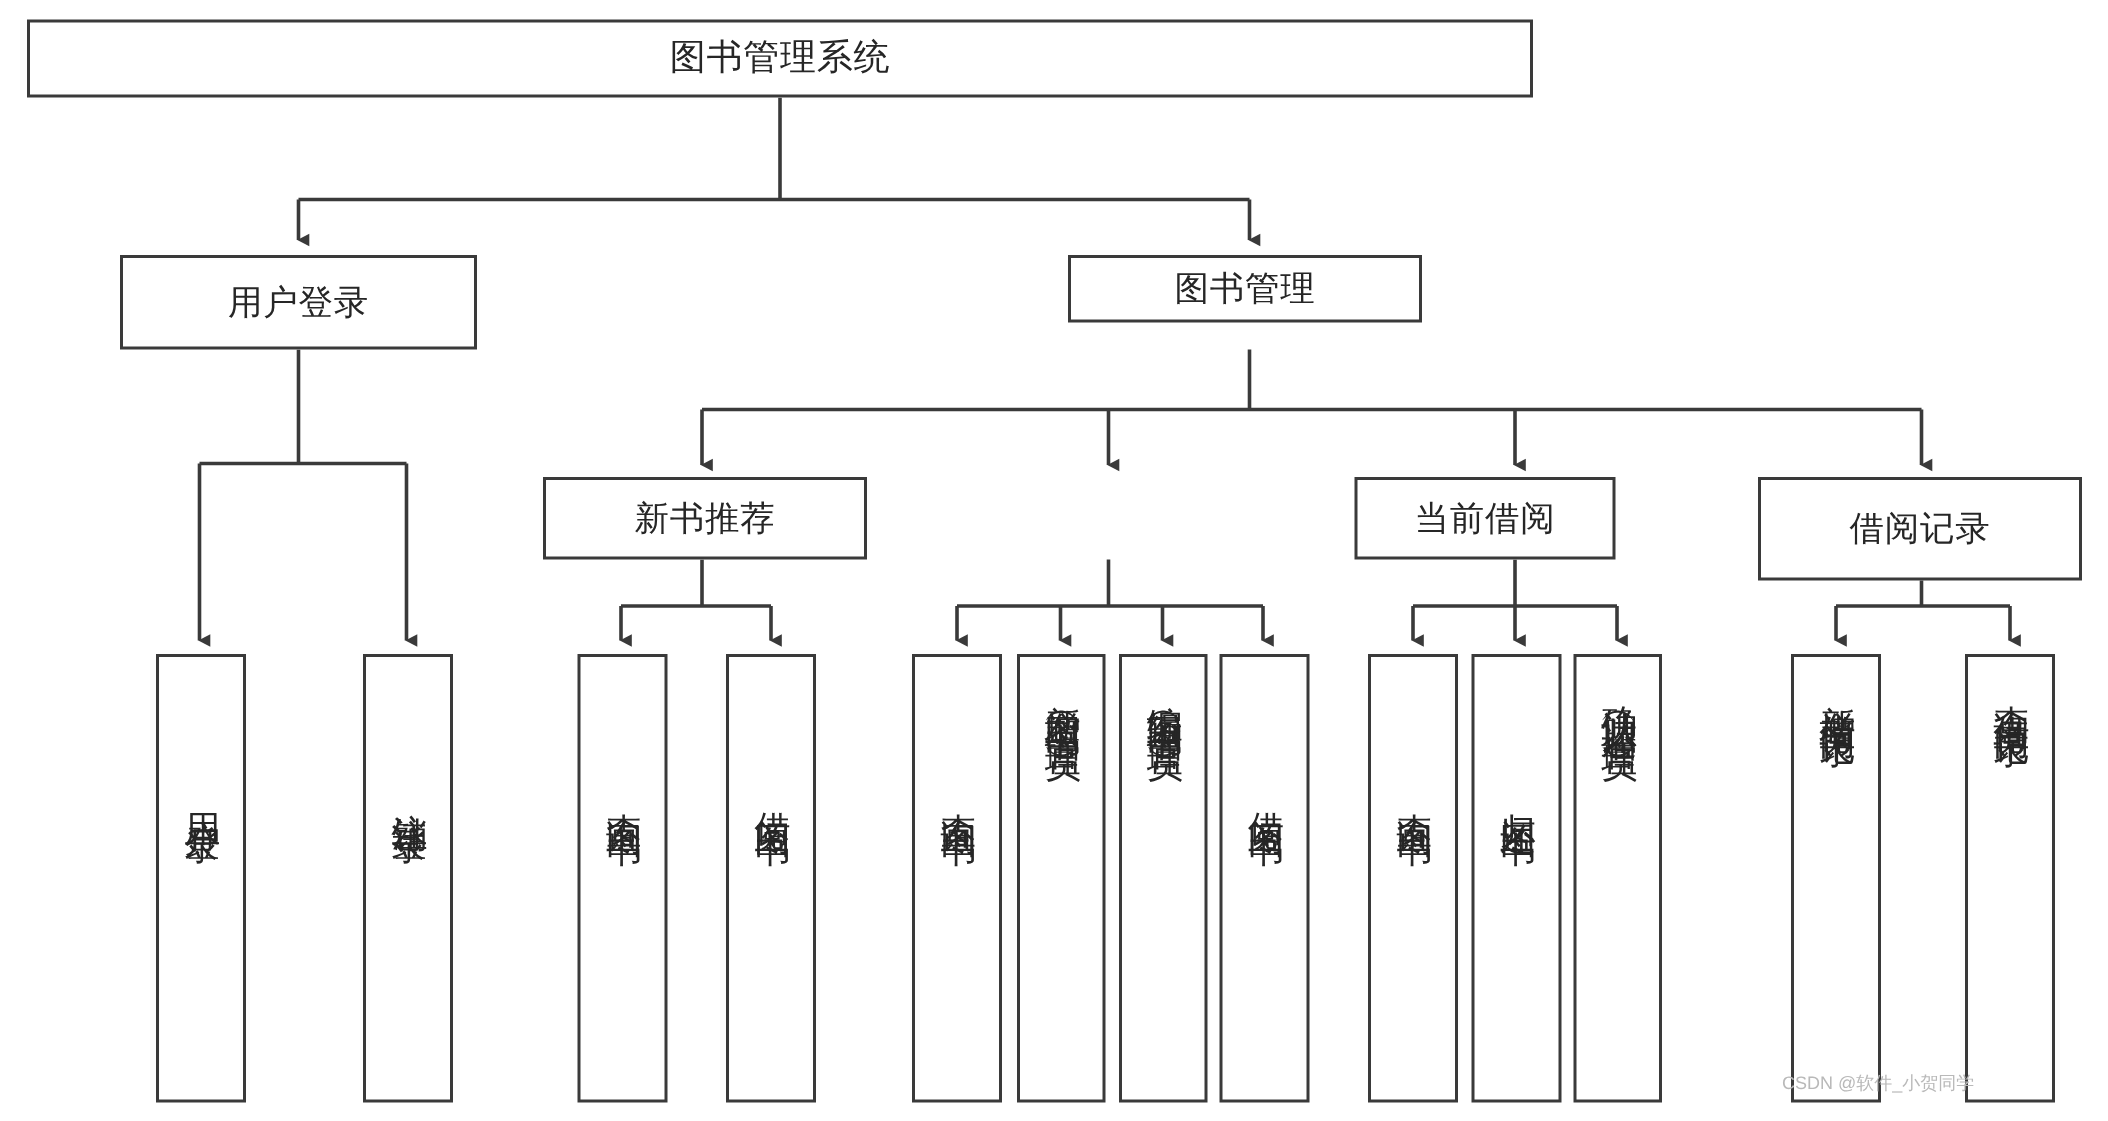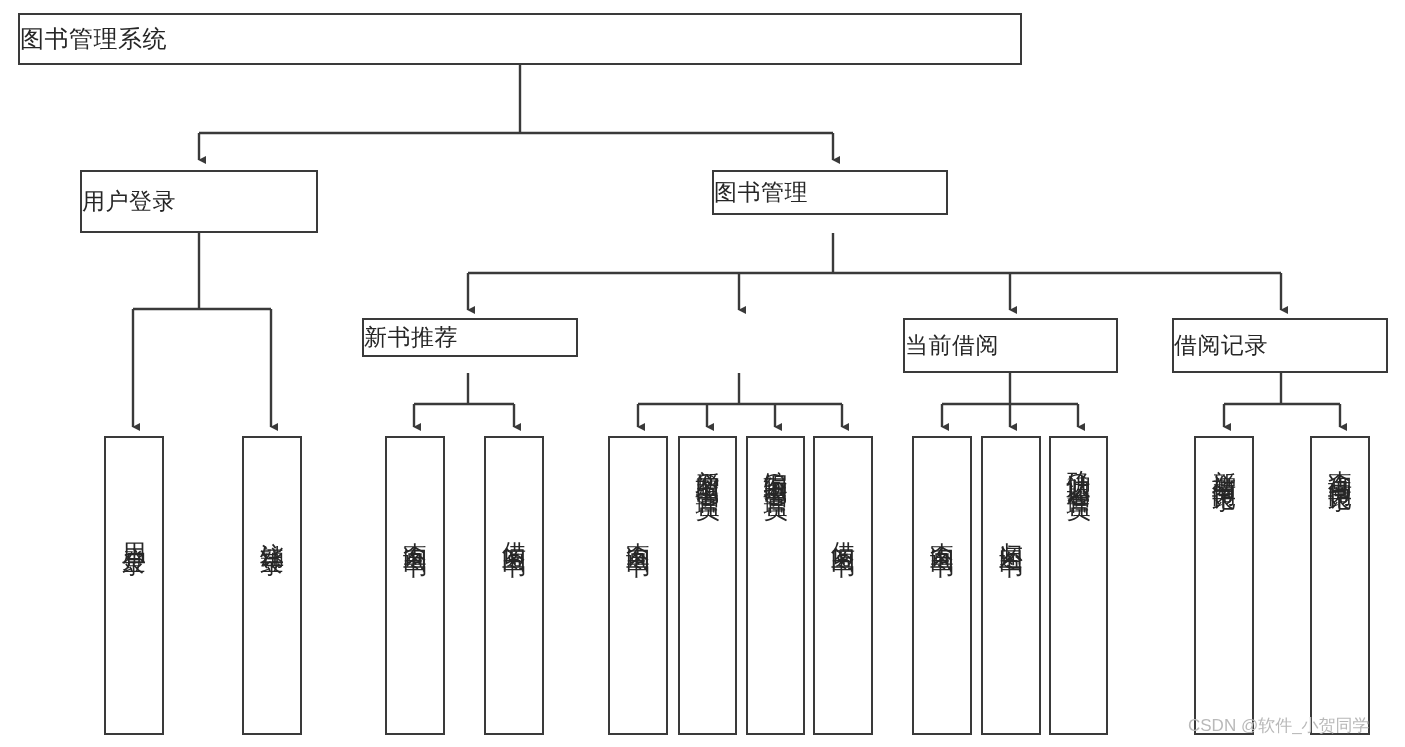--- a/index.html
+++ b/index.html
@@ -26,21 +26,21 @@
     height: 747px;
     pointer-events: none;
   }
   .node {
     position: absolute;
     box-sizing: border-box;
     background: #ffffff;
     border: 2.2px solid #3a3a3a;
     display: flex;
     align-items: center;
-    justify-content: flex-start;
+    justify-content: center;
     z-index: 3;
   }
   .node-label {
     color: #262626;
     line-height: 1.12;
     white-space: nowrap;
     text-align: center;
   }
   
   .node.horiz .node-label {
@@ -63,21 +63,21 @@
     font-size: 24px;
     letter-spacing: 4px;
     line-height: 1;
   }
   .node.vert.mid .node-label {
     padding-top: 72px;
   }
   .watermark {
     position: absolute;
     color: #b9b9b9;
-    font-size: 17px;
+    font-size: 12px;
     white-space: nowrap;
     z-index: 5;
     left: 1188px;
     top: 714px;
   }
 </style>
 </head>
 <body>
 
 <div id="diagram-root">
@@ -137,27 +137,27 @@
     <span class="node-label">图书管理系统</span>
   </div>
 
   <div class="node horiz" style="left:80px; top:170px; width:238px; height:63px;">
     <span class="node-label">用户登录</span>
   </div>
   <div class="node horiz" style="left:712px; top:170px; width:236px; height:45px;">
     <span class="node-label">图书管理</span>
   </div>
 
-  <div class="node horiz" style="left:362px; top:318px; width:216px; height:39px;">
+  <div class="node horiz" style="left:362px; top:318px; width:216px; height:55px;">
     <span class="node-label">新书推荐</span>
   </div>
-  <div class="node horiz" style="left:903px; top:318px; width:215px; height:55px;font-family:Liberation Serif, serif;">
+  <div class="node horiz" style="left:903px; top:318px; width:174px; height:55px;font-family:Liberation Serif, serif;">
     <span class="node-label">当前借阅</span>
   </div>
-  <div class="node horiz" style="left:1172px; top:318px; width:216px; height:55px;">
+  <div class="node horiz" style="left:1172px; top:318px; width:216px; height:69px;">
     <span class="node-label">借阅记录</span>
   </div>
 
   <div class="node vert mid" style="left:104px; top:436px; width:60px; height:299px;">
     <span class="node-label">用户登录</span>
   </div>
   <div class="node vert mid" style="left:242px; top:436px; width:60px; height:299px;">
     <span class="node-label">注销登录</span>
   </div>
 

